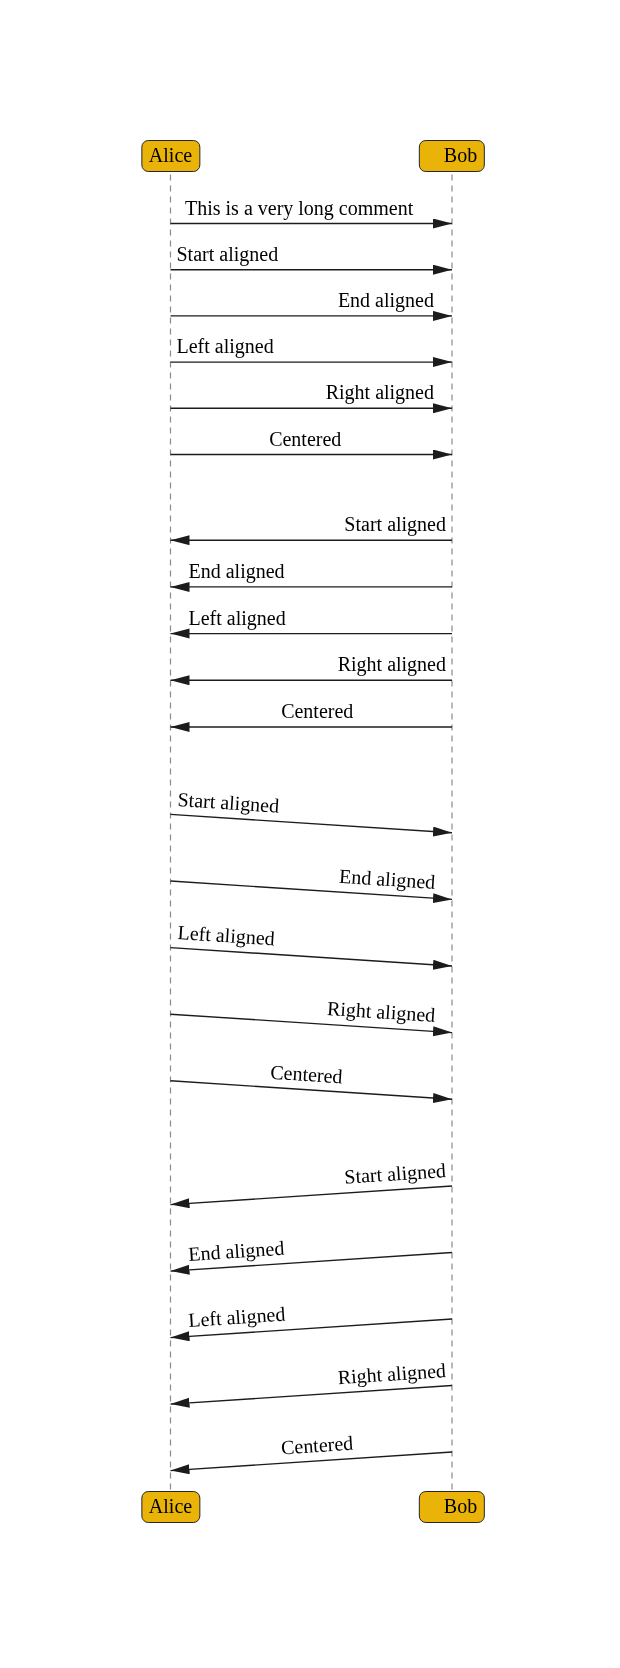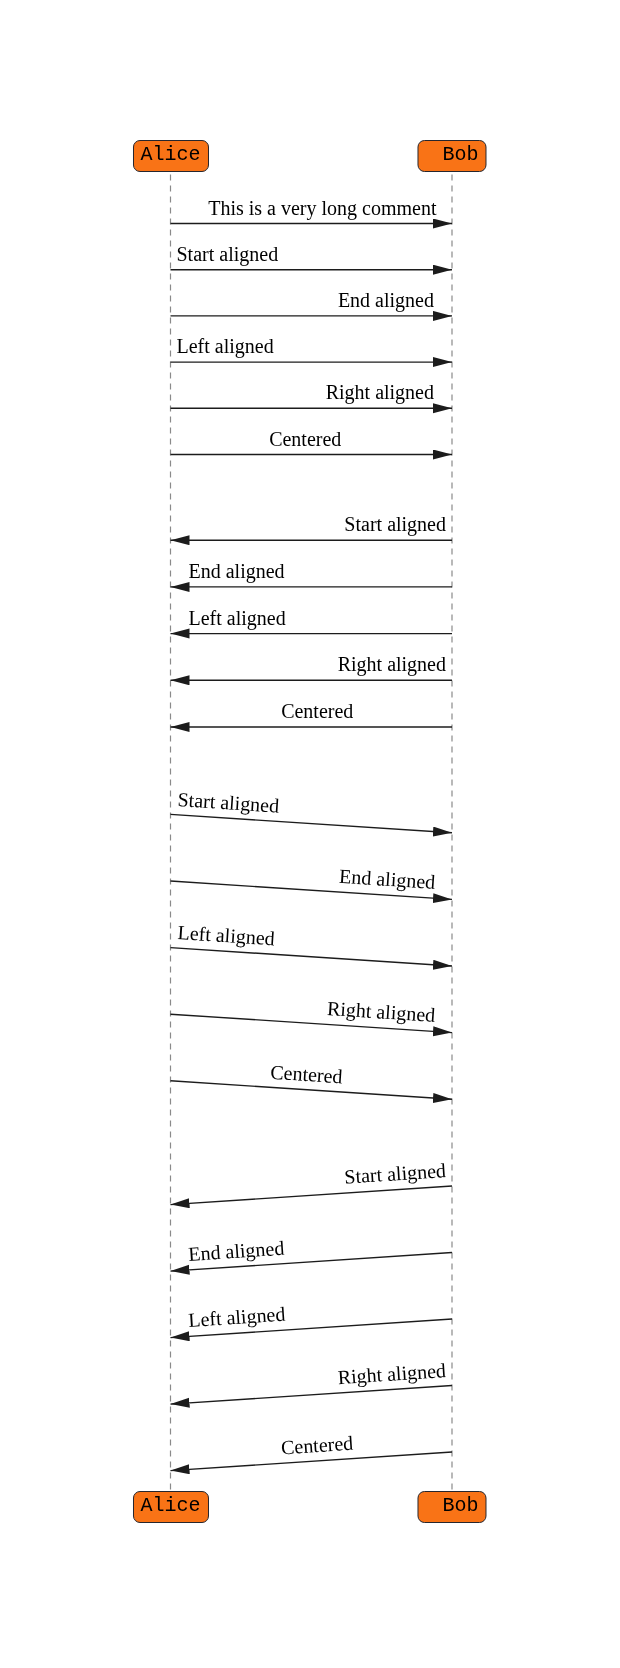--- a/index.html
+++ b/index.html
@@ -9,28 +9,27 @@
     background:#ffffff;
     overflow:hidden;
     font-family:"Liberation Serif","DejaVu Serif",serif;
     color:#000;
   }
   #diagram-svg{position:absolute;left:0;top:0;width:620px;height:1668px;}
   #labels-layer{position:absolute;left:0;top:0;width:620px;height:1668px;}
   .pbox{
     position:absolute;
     transform:translateX(-50%);
-    background:#f97316;
+    background:#eab308;
     border:1.7px solid #26262e;
     border-radius:7px;
     padding:1px 7px 3px;
     font-size:20px;
     line-height:26px;
     white-space:nowrap;
-    font-family:Liberation Mono, monospace;
   }
   .col-left{left:170.5px;}
   .col-right{left:452px;padding-left:24px;}
   .row-top{top:140px;}
   .row-bottom{top:1491px;}
   .msg-label{
     position:absolute;
     font-size:20px;
     line-height:22px;
     white-space:nowrap;
@@ -74,21 +73,21 @@
       <line x1="452" y1="1385.5" x2="170.5" y2="1404.1" stroke="#1c1c1c" stroke-width="1.4" marker-end="url(#arr)"></line>
       <line x1="452" y1="1452" x2="170.5" y2="1470.6" stroke="#1c1c1c" stroke-width="1.4" marker-end="url(#arr)"></line>
     </svg>
 
   <div class="pbox col-left row-top">Alice</div>
   <div class="pbox col-right row-top">Bob</div>
   <div class="pbox col-left row-bottom">Alice</div>
   <div class="pbox col-right row-bottom">Bob</div>
 
   <div id="labels-layer">
-      <div class="msg-label align-left" style="left: 179px; width: 257.5px; top: 196.5px; text-align: right;">This is a very long comment</div>
+      <div class="msg-label align-left" style="left: 185px; width: 257.5px; top: 196.5px;">This is a very long comment</div>
       <div class="msg-label align-left" style="left: 176.5px; width: 257.5px; top: 242.7px;">Start aligned</div>
       <div class="msg-label align-right" style="left: 176.5px; width: 257.5px; top: 288.9px;">End aligned</div>
       <div class="msg-label align-left" style="left: 176.5px; width: 257.5px; top: 335.1px;">Left aligned</div>
       <div class="msg-label align-right" style="left: 176.5px; width: 257.5px; top: 381.3px;">Right aligned</div>
       <div class="msg-label align-center" style="left: 176.5px; width: 257.5px; top: 427.5px;">Centered</div>
       <div class="msg-label align-right" style="left: 188.5px; width: 257.5px; top: 513.2px;">Start aligned</div>
       <div class="msg-label align-left" style="left: 188.5px; width: 257.5px; top: 559.9px;">End aligned</div>
       <div class="msg-label align-left" style="left: 188.5px; width: 257.5px; top: 606.6px;">Left aligned</div>
       <div class="msg-label align-right" style="left: 188.5px; width: 257.5px; top: 653.3px;">Right aligned</div>
       <div class="msg-label align-center" style="left: 188.5px; width: 257.5px; top: 700px;">Centered</div>

